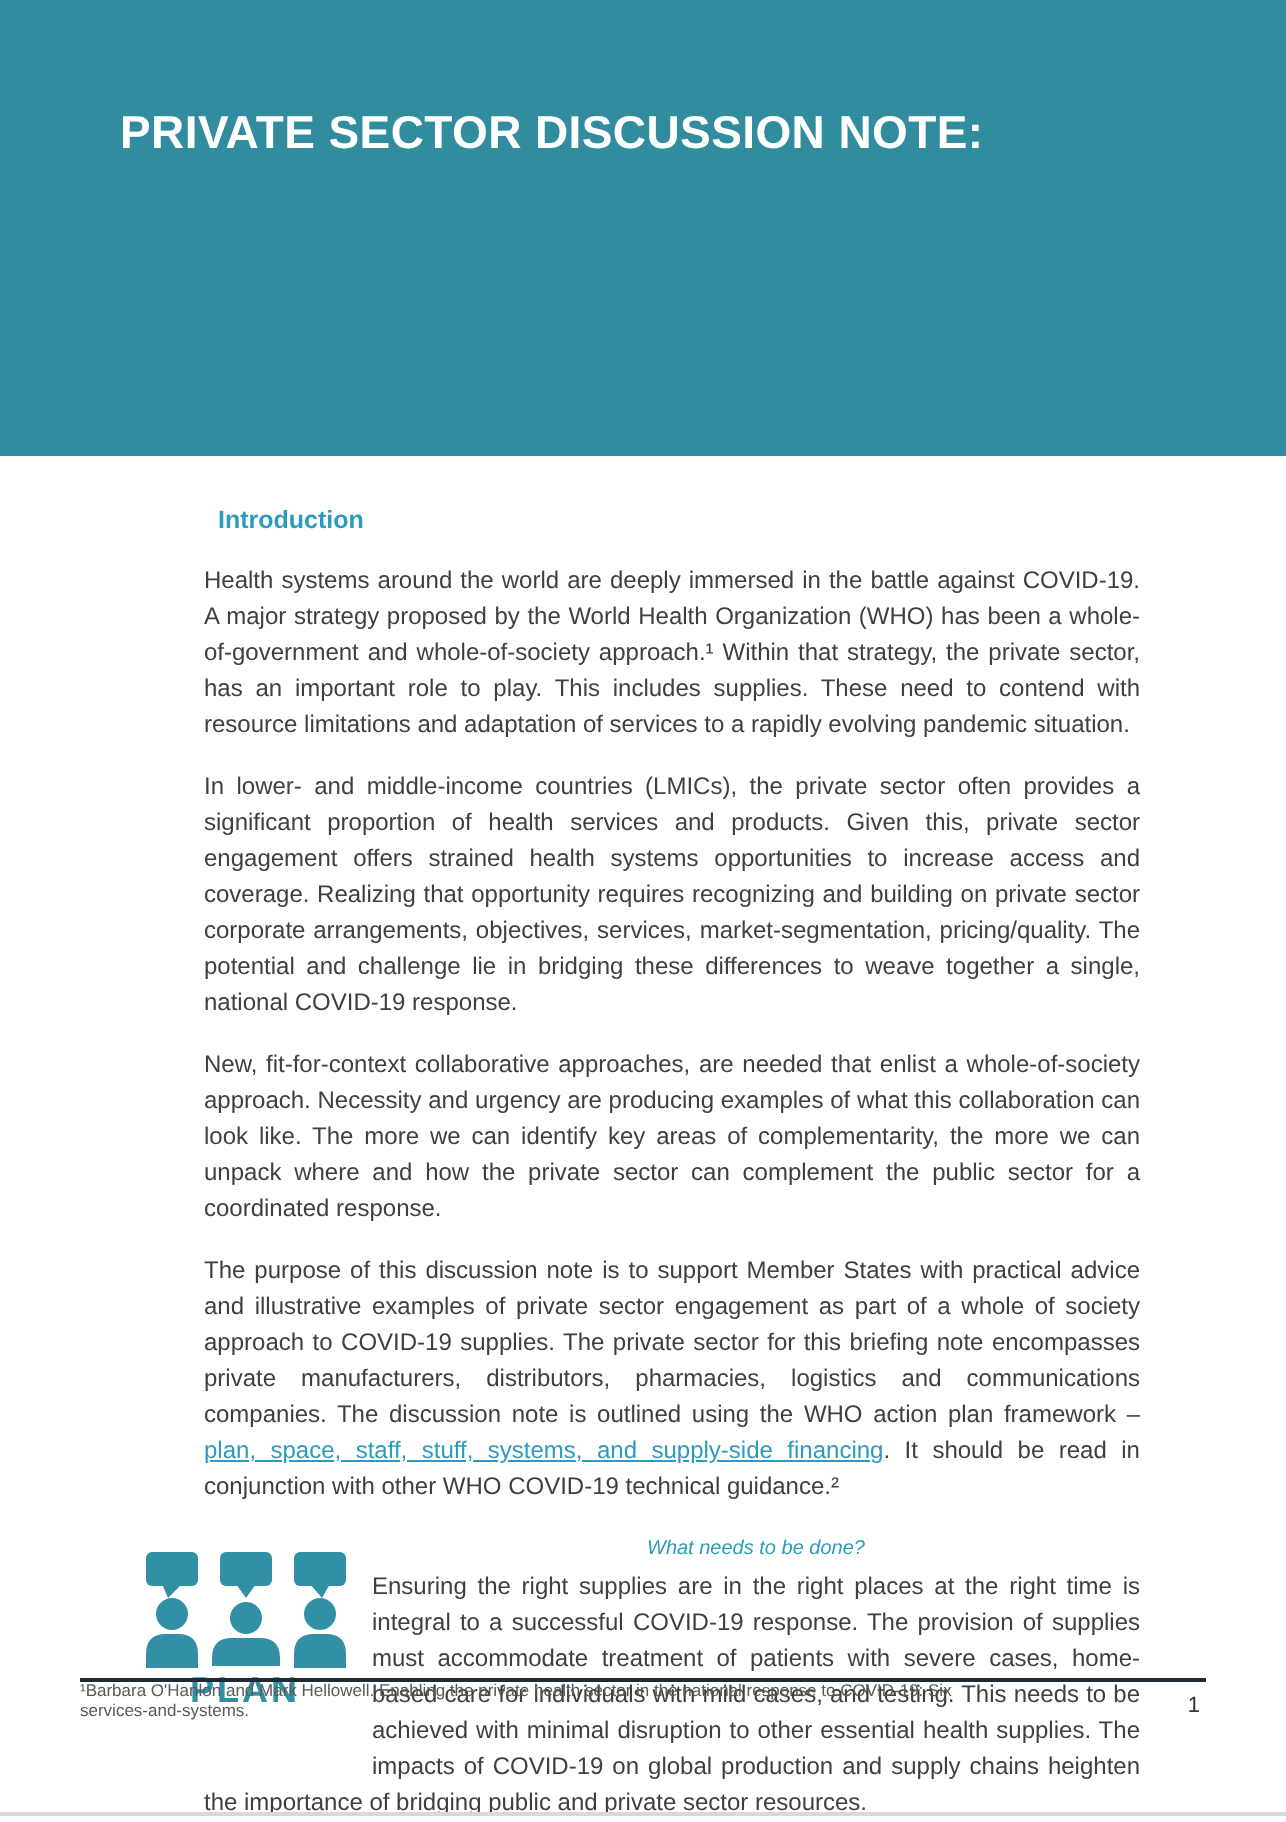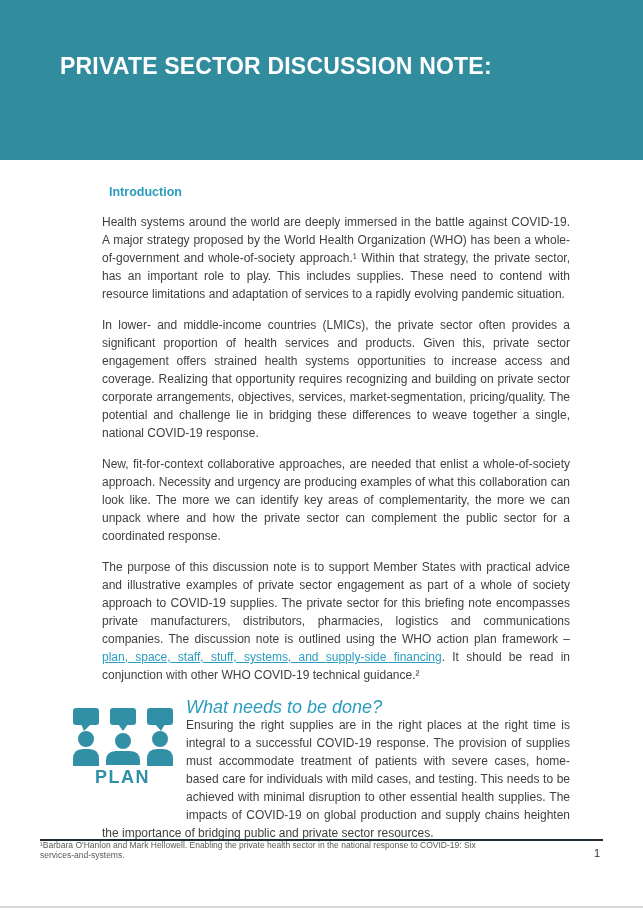--- a/index.html
+++ b/index.html
@@ -6,21 +6,21 @@
   html, body { background: #ffffff; }
   body {
     width: 643px; height: 911px;
     font-family: "Liberation Sans", "DejaVu Sans", sans-serif;
     position: relative; overflow: hidden;
   }
   .page { width: 643px; height: 911px; position: relative; background: #fff; }
 
   
   .banner {
-    width: 643px; height: 160px;
+    width: 643px; height: 228px;
     background: #318C9E;
     padding: 46px 40px 12px 60px;
   }
   .banner .title-line {
     color: #ffffff;
     font-size: 23px;
     font-weight: bold;
     line-height: 40px;
     letter-spacing: 0.2px;
   }
@@ -61,22 +61,23 @@
   .plan-label {
     margin-top: 2px;
     color: #3190A5;
     font-size: 18px;
     font-weight: bold;
     letter-spacing: 1.5px;
   }
   .plan-question {
     color: #2B9CBD;
     font-style: italic;
-    font-size: 18px;
+    font-size: 10px;
     line-height: 18px;
+    text-align: center;
   }
   .plan-text { margin-top: 0 !important; text-align: justify; }
   .clearfix::after { content: ""; display: block; clear: both; }
 
   
   .footer {
     position: absolute;
     left: 40px; right: 40px;
     top: 839px;
     border-top: 2px solid #1F2B33;

